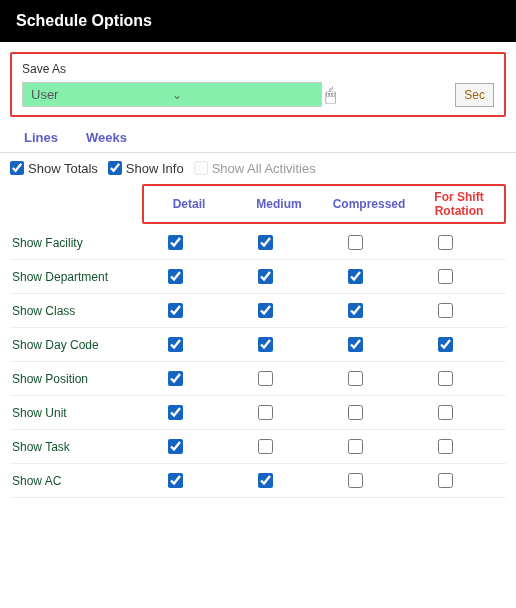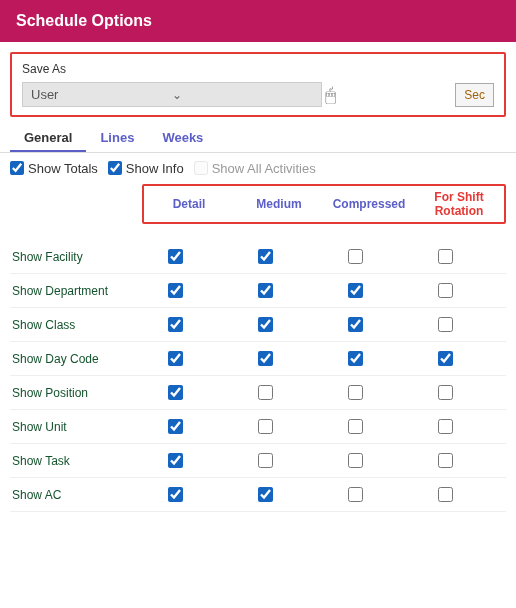--- a/index.html
+++ b/index.html
@@ -5,21 +5,21 @@
     * { box-sizing: border-box; margin: 0; padding: 0; }
     body {
       font-family: Arial, sans-serif;
       font-size: 13px;
       background: #fff;
       width: 516px;
       height: 608px;
       overflow: hidden;
     }
     .header {
-      background: #be185d;
+      background: #000000;
       color: white;
       font-size: 16px;
       font-weight: bold;
       padding: 12px 16px;
     }
     .save-as-section {
       border: 2px solid #e53935;
       margin: 10px 10px 0 10px;
       padding: 8px 10px;
       border-radius: 2px;
@@ -34,21 +34,21 @@
       display: flex;
       align-items: center;
       justify-content: space-between;
     }
     .save-as-select {
       display: flex;
       align-items: center;
       border: 1px solid #ccc;
       padding: 4px 8px;
       width: 300px;
-      background: #e5e5e5;
+      background: #86efac;
       position: relative;
       cursor: pointer;
     }
     .save-as-select span {
       flex: 1;
       color: #555;
     }
     .save-as-select .chevron {
       color: #666;
       font-size: 12px;
@@ -184,23 +184,20 @@
     <div class="save-as-select">
       <span>User</span>
       <span class="chevron">⌄</span>
       <span class="cursor-icon">🖱</span>
     </div>
     <div class="sec-button">Sec</div>
   </div>
 </div>
 
 <div class="tabs">
-  <div class="tab active">
-    <span>General</span>
-  </div>
   <div class="tab">
     <span>Lines</span>
   </div>
   <div class="tab">
     <span>Weeks</span>
   </div>
 </div>
 
 <div class="show-options-row">
   <label class="checkbox-label">
@@ -211,21 +208,21 @@
     <input type="checkbox" checked="" style="">
     <span>Show Info</span>
   </label>
   <label class="checkbox-label disabled">
     <input type="checkbox" disabled="" style="">
     <span>Show All Activities</span>
   </label>
 </div>
 
 <div class="table-container">
-  <div style="display:flex; align-items:center; margin-bottom:14px;">
+  <div style="display:flex; align-items:center; margin-bottom:0;">
     <div style="width:120px;"></div>
     <div class="col-headers-wrapper">
       <div class="col-headers">
         <div class="col-header">Detail</div>
         <div class="col-header">Medium</div>
         <div class="col-header">Compressed</div>
         <div class="col-header for-shift">For Shift<br>Rotation</div>
       </div>
     </div>
   </div>

